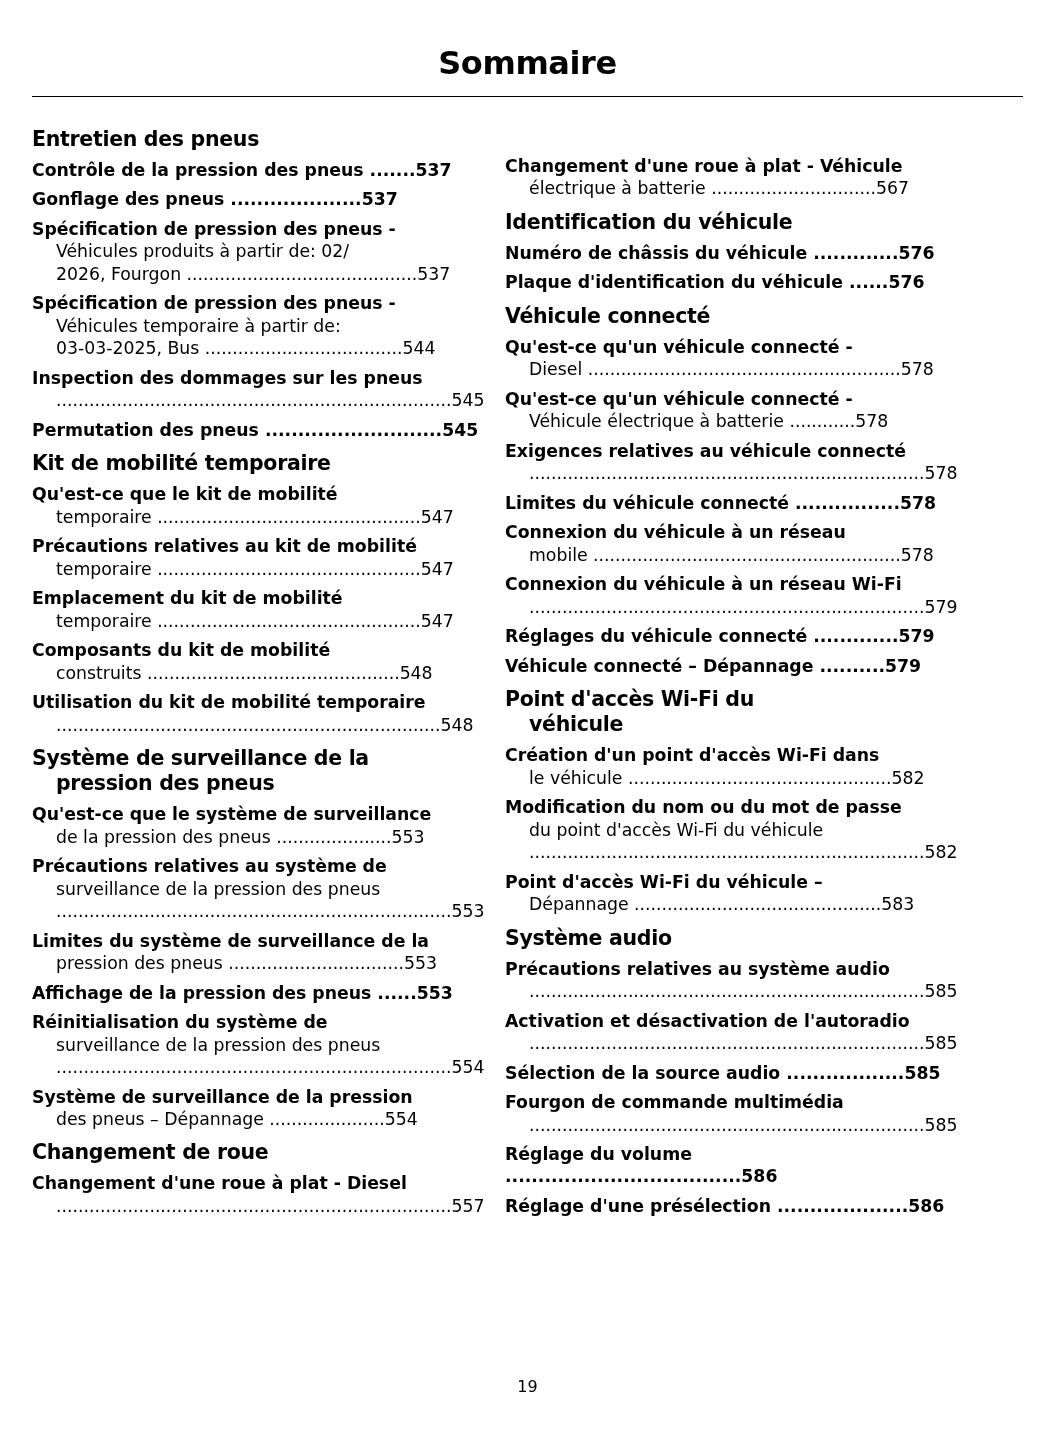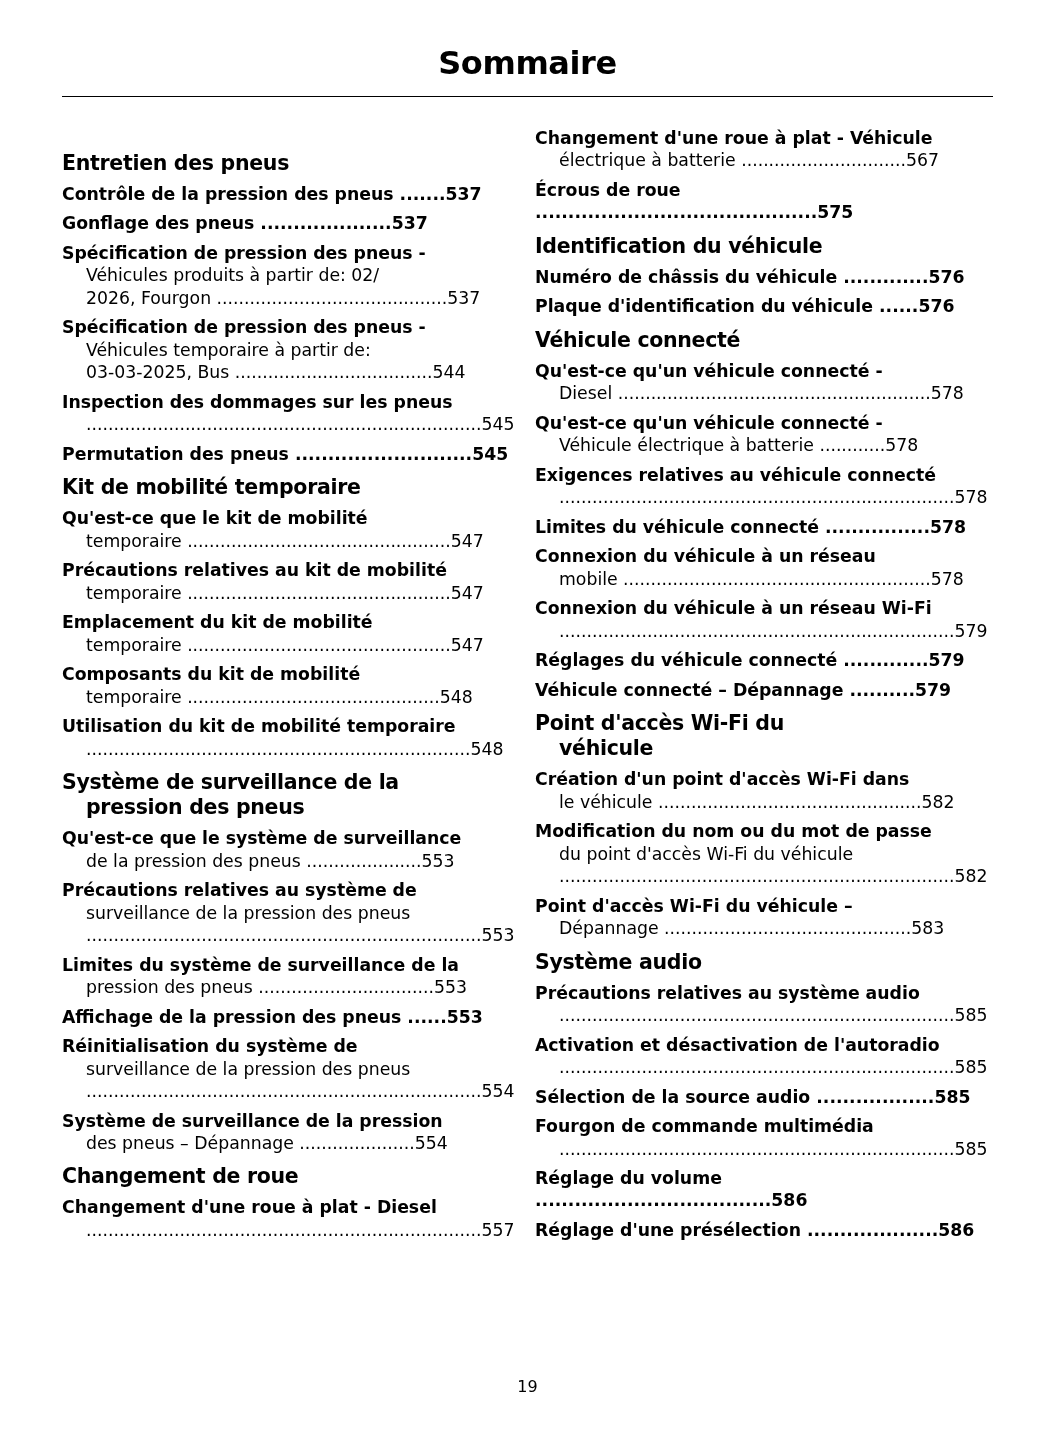--- a/index.html
+++ b/index.html
@@ -13,21 +13,21 @@
     font-family: "DejaVu Sans", sans-serif;
     color: #000000;
     position: relative;
     overflow: hidden;
   }
   .page {
     position: relative;
     width: 1055px;
     height: 1448px;
     box-sizing: border-box;
-    padding: 0 62px;
+    padding: 0 32px;
   }
   .page-title {
     text-align: center;
     font-size: 32px;
     font-weight: bold;
     letter-spacing: -0.4px;
     padding-top: 44px;
     padding-bottom: 14px;
     font-family: "DejaVu Sans", sans-serif;
   }
@@ -117,21 +117,21 @@
         <div class="entry">
           <span class="l1">Précautions relatives au kit de mobilité</span>
           <span class="l2">temporaire ................................................547</span>
         </div>
         <div class="entry">
           <span class="l1">Emplacement du kit de mobilité</span>
           <span class="l2">temporaire ................................................547</span>
         </div>
         <div class="entry">
           <span class="l1">Composants du kit de mobilité</span>
-          <span class="l2">temporaire  ..............................................548</span>
+          <span class="l2">construits  ..............................................548</span>
         </div>
         <div class="entry">
           <span class="l1">Utilisation du kit de mobilité temporaire</span>
           <span class="l2">......................................................................548</span>
         </div>
         <div class="section-heading"><span>Système de surveillance de la</span><span class="cont">pression des pneus</span></div>
         <div class="entry">
           <span class="l1">Qu'est-ce que le système de surveillance</span>
           <span class="l2">de la pression des pneus .....................553</span>
         </div>
@@ -160,23 +160,20 @@
         <div class="entry">
           <span class="l1">Changement d'une roue à plat - Diesel</span>
           <span class="l2">........................................................................557</span>
         </div>
       </div>
     <div class="col" id="right-col">
         <div class="entry">
           <span class="l1">Changement d'une roue à plat - Véhicule</span>
           <span class="l2">électrique à batterie ..............................567</span>
         </div>
-        <div class="entry">
-          <span class="l1">Écrous de roue ...........................................575</span>
-        </div>
         <div class="section-heading"><span>Identification du véhicule</span></div>
         <div class="entry">
           <span class="l1">Numéro de châssis du véhicule .............576</span>
         </div>
         <div class="entry">
           <span class="l1">Plaque d'identification du véhicule ......576</span>
         </div>
         <div class="section-heading"><span>Véhicule connecté</span></div>
         <div class="entry">
           <span class="l1">Qu'est-ce qu'un véhicule connecté -</span>

